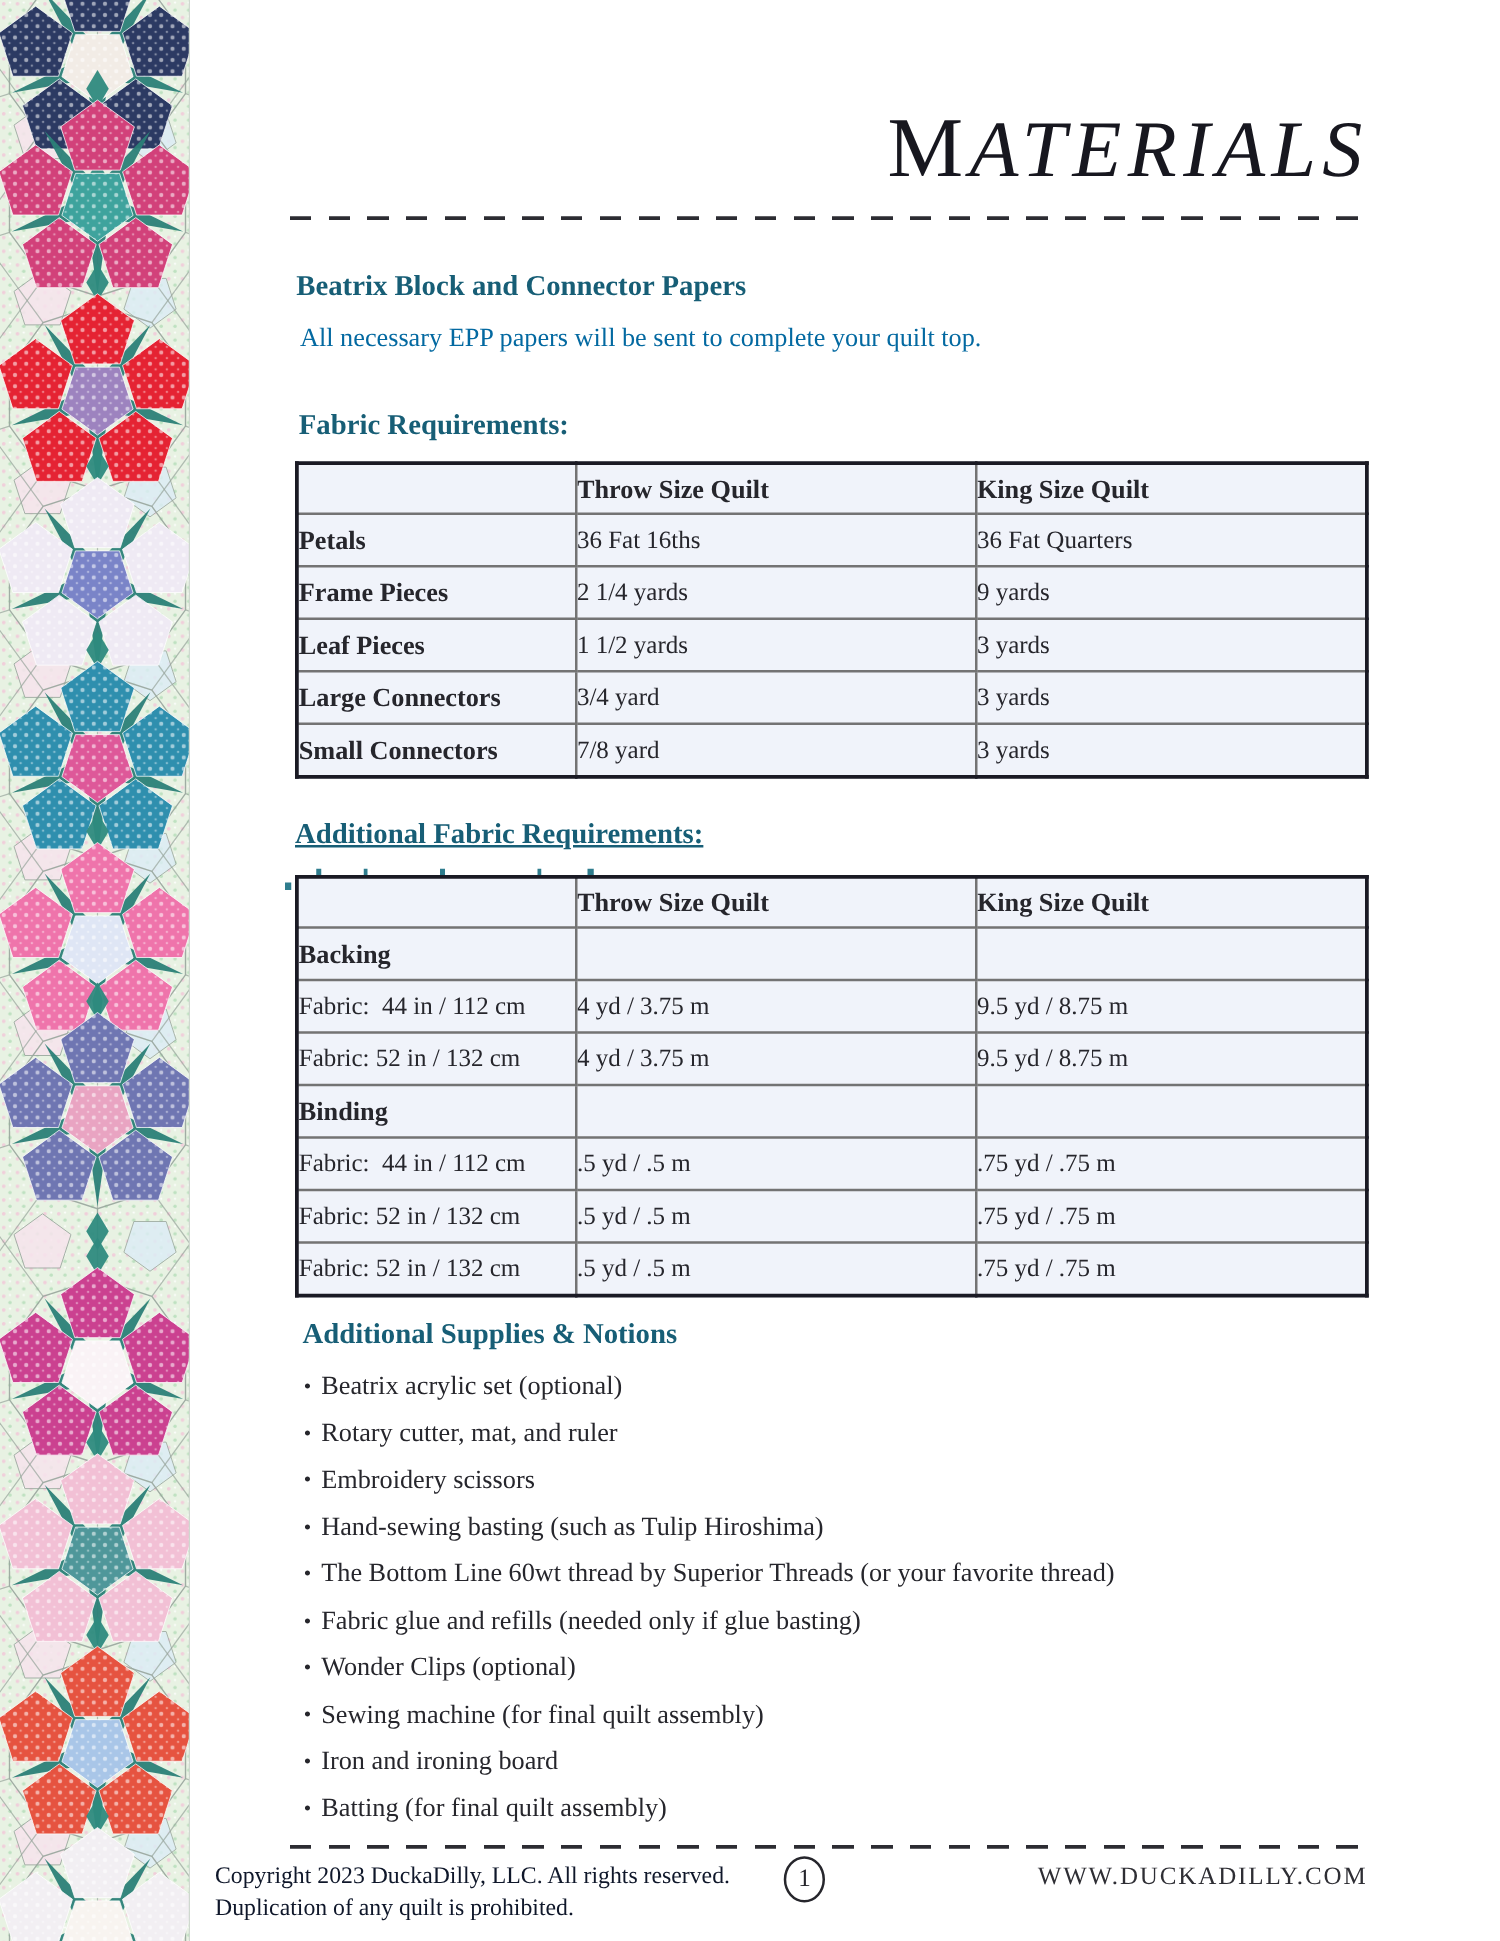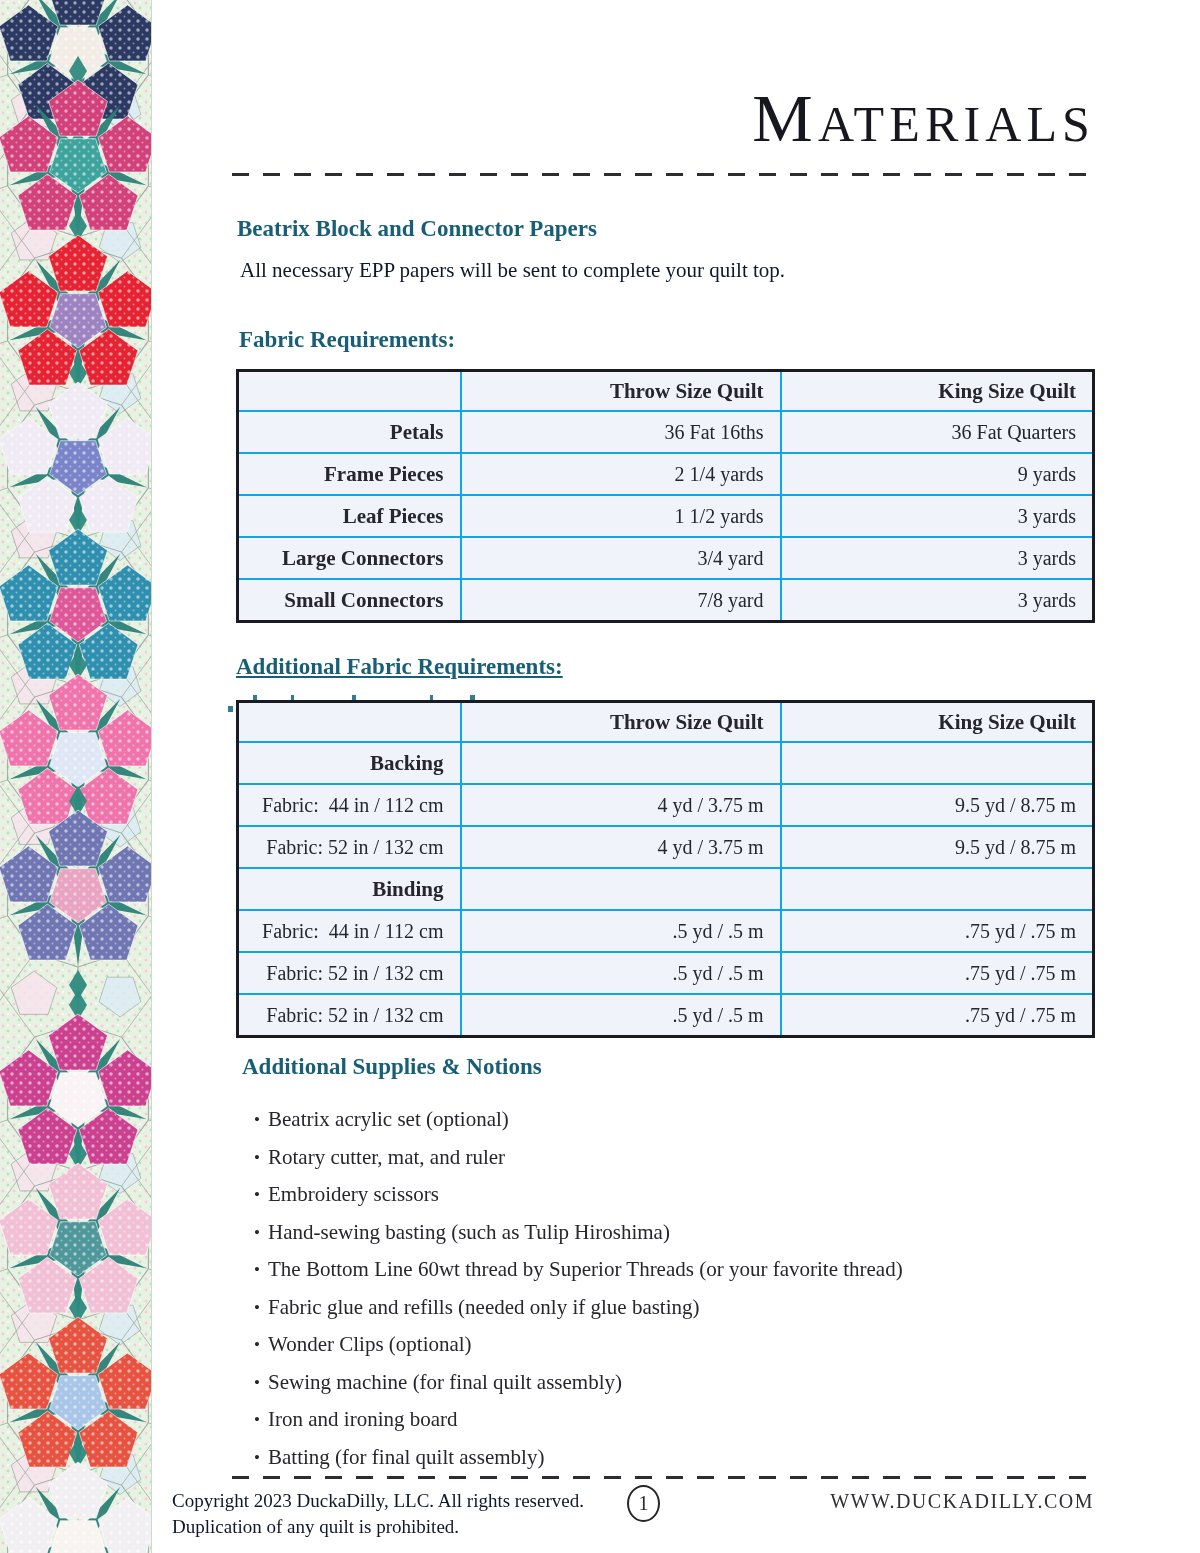--- a/index.html
+++ b/index.html
@@ -14,65 +14,65 @@
   #strip{position:absolute;left:0;top:0;width:152px;height:1553px;}
   #strip svg{display:block;}
 
   
   #page-title{
     position:absolute;top:84px;right:105px;margin:0;
     font-weight:400;color:#17171f;letter-spacing:0.16em;line-height:1;
     white-space:nowrap;
   }
   #page-title .t-cap{font-size:68px;}
-  #page-title .t-rest{font-size:50px;}
+  #page-title .t-rest{font-size:64px;font-style:italic;}
 
   .divider{
     position:absolute;left:232px;width:864px;height:3px;
     background:repeating-linear-gradient(90deg,#2c2c32 0 17px,transparent 17px 31px);
   }
   .divider.top{top:173px;}
   .divider.bottom{top:1476px;}
 
   h2.teal{
     position:absolute;margin:0;color:#175e76;font-weight:700;
     font-size:23px;line-height:1.1;white-space:nowrap;
   }
   .h-papers{left:237px;top:216px;font-size:24px;}
   .h-fabric{left:239px;top:327px;}
   .h-addfabric{left:236px;top:654px;text-decoration:underline;}
   .h-supplies{left:242px;top:1054px;}
 
   .body-text{
-    position:absolute;left:240px;top:258px;margin:0;font-size:21px;color:#0f172a;
+    position:absolute;left:240px;top:258px;margin:0;font-size:21px;color:#0369a1;
     white-space:nowrap;
   }
 
   
   .tablewrap{position:absolute;left:236px;width:856px;}
   .t1{top:369px;}
   .t2{top:700px;}
   table.qtable{border-collapse:collapse;width:856px;table-layout:fixed;
     border:3px solid #1a1a24;background:#f0f3fa;}
   table.qtable th,table.qtable td{
-    border:2px solid #0ea5e9;text-align:right;vertical-align:middle;
-    padding:0 16px;font-size:20px;color:#26262c;white-space:pre;
+    border:2px solid #737373;text-align:left;vertical-align:middle;
+    padding:0 0;font-size:20px;color:#26262c;white-space:pre;
     overflow:hidden;
   }
   table.qtable th{height:38px;font-size:21px;font-weight:700;}
   table.qtable td{height:40px;}
   table.qtable td.b{font-weight:700;font-size:21px;}
 
   
   .fragments{position:absolute;left:0;top:0;}
   .frag{position:absolute;background:#2f7d8e;}
 
   
   #supplies-list{
-    position:absolute;left:238px;top:1092px;margin:16px;padding:0;list-style:none;width:740px;
+    position:absolute;left:238px;top:1092px;margin:5px;padding:0;list-style:none;width:740px;
   }
   #supplies-list li{font-size:21px;line-height:23px;margin-bottom:14.5px;white-space:nowrap;}
   #supplies-list .blt{display:inline-block;width:14px;font-size:17px;vertical-align:1px;}
 
   
   .footer-copy{
     position:absolute;left:172px;top:1488px;margin:0;font-size:19px;line-height:26px;color:#0f172a;
   }
   .page-circle{
     position:absolute;left:627px;top:1485px;width:33px;height:37px;

